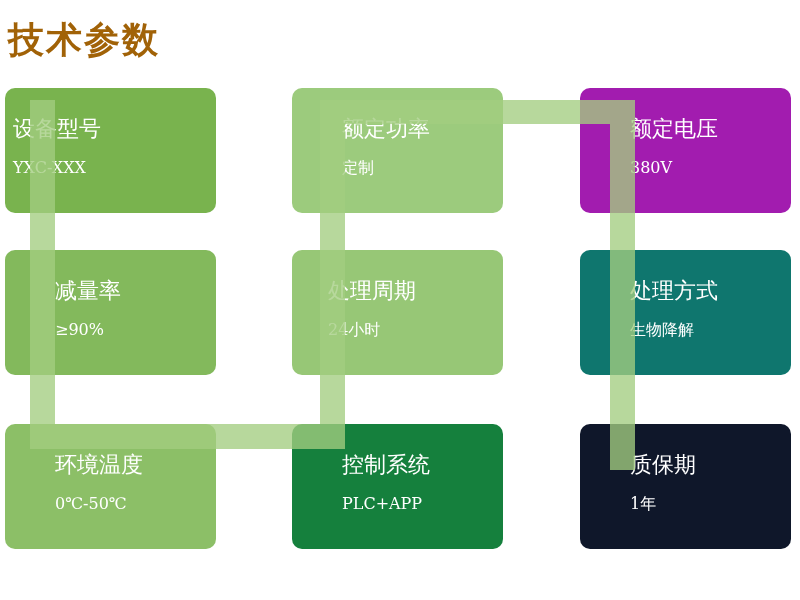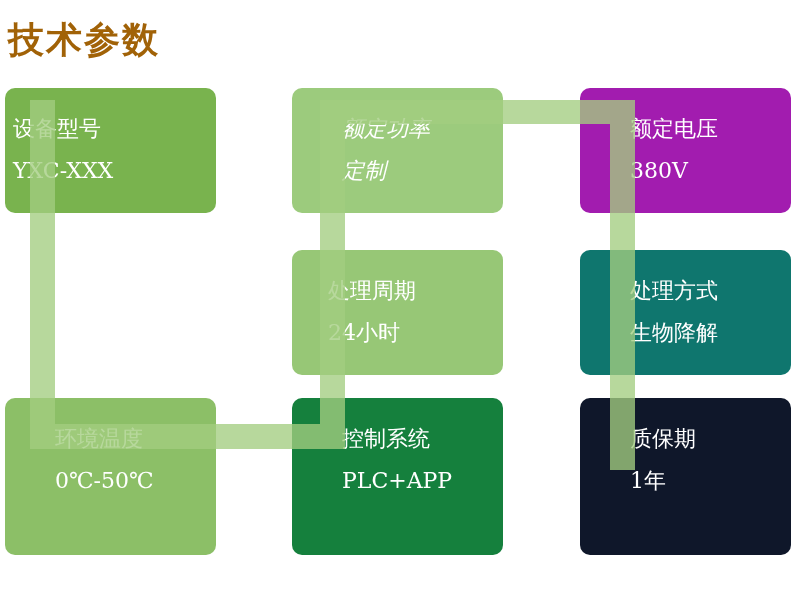--- a/index.html
+++ b/index.html
@@ -27,30 +27,30 @@
     padding:30px 14px 0 50px;
     z-index:1;
   }
   .card-title{
     font-size:22px;
     line-height:1.0;
     position:relative;
     z-index:3;
   }
   .card-value{
-    font-size:22px;
+    font-size:16px;
     line-height:1.0;
     margin-top:20px;
     position:relative;
     z-index:3;
   }
   
   .r1{top:88px;height:125px}
   .r2{top:250px;height:125px}
-  .r3{top:398px;height:157px}
+  .r3{top:424px;height:125px}
   .c1{left:5px;width:211px}
   .c2{left:292px;width:211px}
   .c3{left:580px;width:211px}
   
   .connector{
     position:absolute;
     z-index:2;
   }
   .seg-v1{left:30px;top:100px;width:25px;height:324px;}
   .seg-h1{left:30px;top:424px;width:315px;height:25px;}
@@ -68,29 +68,33 @@
   <div class="connector seg-v1" style="background-color: rgba(163, 205, 128, 0.78);"></div>
   <div class="connector seg-h1" style="background-color: rgba(163, 205, 128, 0.78);"></div>
   <div class="connector seg-v2" style="background-color: rgba(163, 205, 128, 0.78);"></div>
   <div class="connector seg-h2" style="background-color: rgba(163, 205, 128, 0.78);"></div>
   <div class="connector seg-v3" style="background-color: rgba(163, 205, 128, 0.78);"></div>
 
   <div class="card r1 c1" style="background-color: rgb(121, 179, 78); padding-left: 8px;">
     <div class="card-title">设备型号</div>
     <div class="card-value">YXC-XXX</div>
   </div>
-  <div class="card r1 c2" style="background-color: rgb(156, 203, 125); font-style: italic;">
+  <div class="card r1 c2" style="background-color: rgb(156, 203, 125);">
     <div class="card-title">额定功率</div>
     <div class="card-value">定制</div>
   </div>
   <div class="card r1 c3" style="background-color: #a21caf;">
     <div class="card-title">额定电压</div>
     <div class="card-value">380V</div>
   </div>
 
+  <div class="card r2 c1" style="background-color: rgb(131, 185, 92);">
+    <div class="card-title">减量率</div>
+    <div class="card-value">≥90%</div>
+  </div>
   <div class="card r2 c2" style="background-color: rgb(151, 199, 118); padding-left: 36px;">
     <div class="card-title">处理周期</div>
     <div class="card-value">24小时</div>
   </div>
   <div class="card r2 c3" style="background-color: #0f766e;">
     <div class="card-title">处理方式</div>
     <div class="card-value">生物降解</div>
   </div>
 
   <div class="card r3 c1" style="background-color: rgb(140, 191, 103);">

